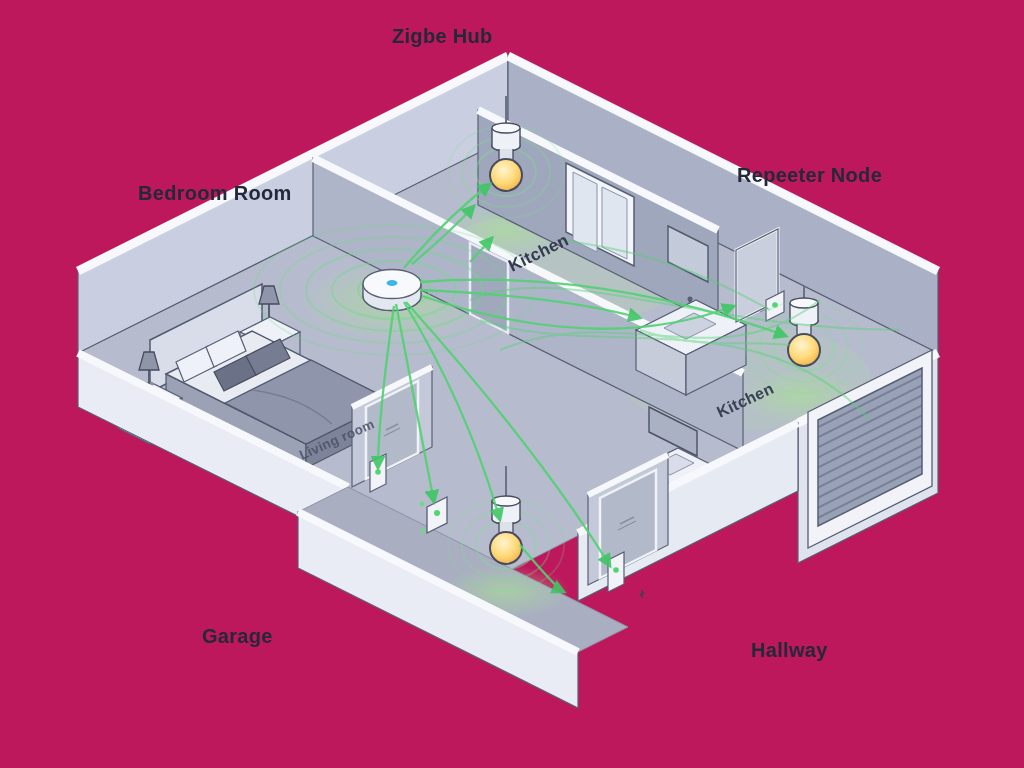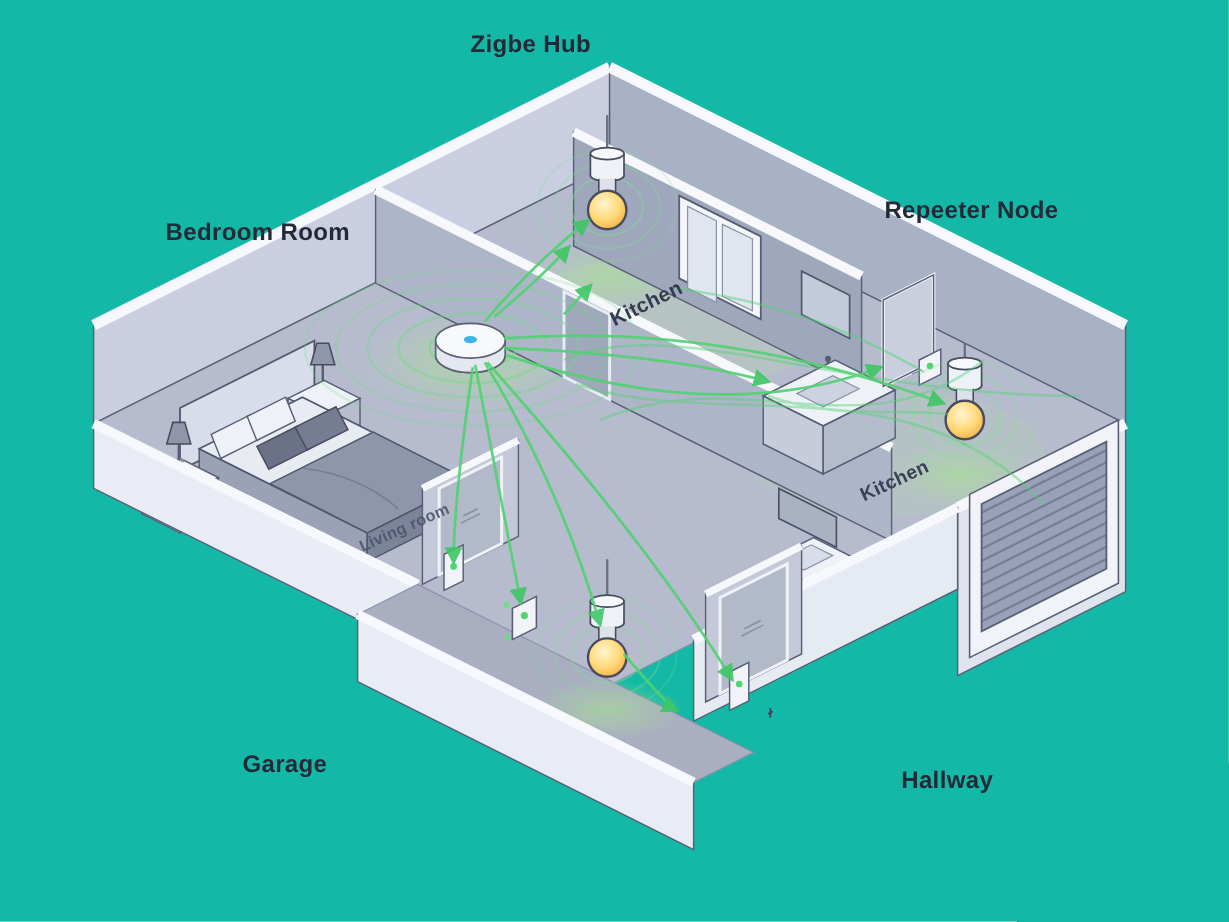--- a/index.html
+++ b/index.html
@@ -1,16 +1,16 @@
 <!DOCTYPE html>
 <html><head>
 <meta charset="utf-8">
 <style>
   html,body{margin:0;padding:0;background:#c7ccd9;}
-  .stage{position:relative;width:1024px;height:768px;background:#14b8a6;overflow:hidden;
+  .stage{position:relative;width:1024px;height:768px;background:#be185d;overflow:hidden;
          font-family:"Liberation Sans",sans-serif;}
   svg{position:absolute;inset:0;display:block;}
   text{font-family:"Liberation Sans",sans-serif;fill:#232938;font-weight:600;letter-spacing:.3px;}
   .lbl-big{font-size:20px;}
   .lbl-room{font-size:17px;fill:#343b50;}
   .lbl-room-sm{font-size:16px;fill:#3a4156;}
   .lbl-tiny{font-size:13.5px;fill:#4a5168;opacity:.85;}
 </style>
 </head>
 <body>

